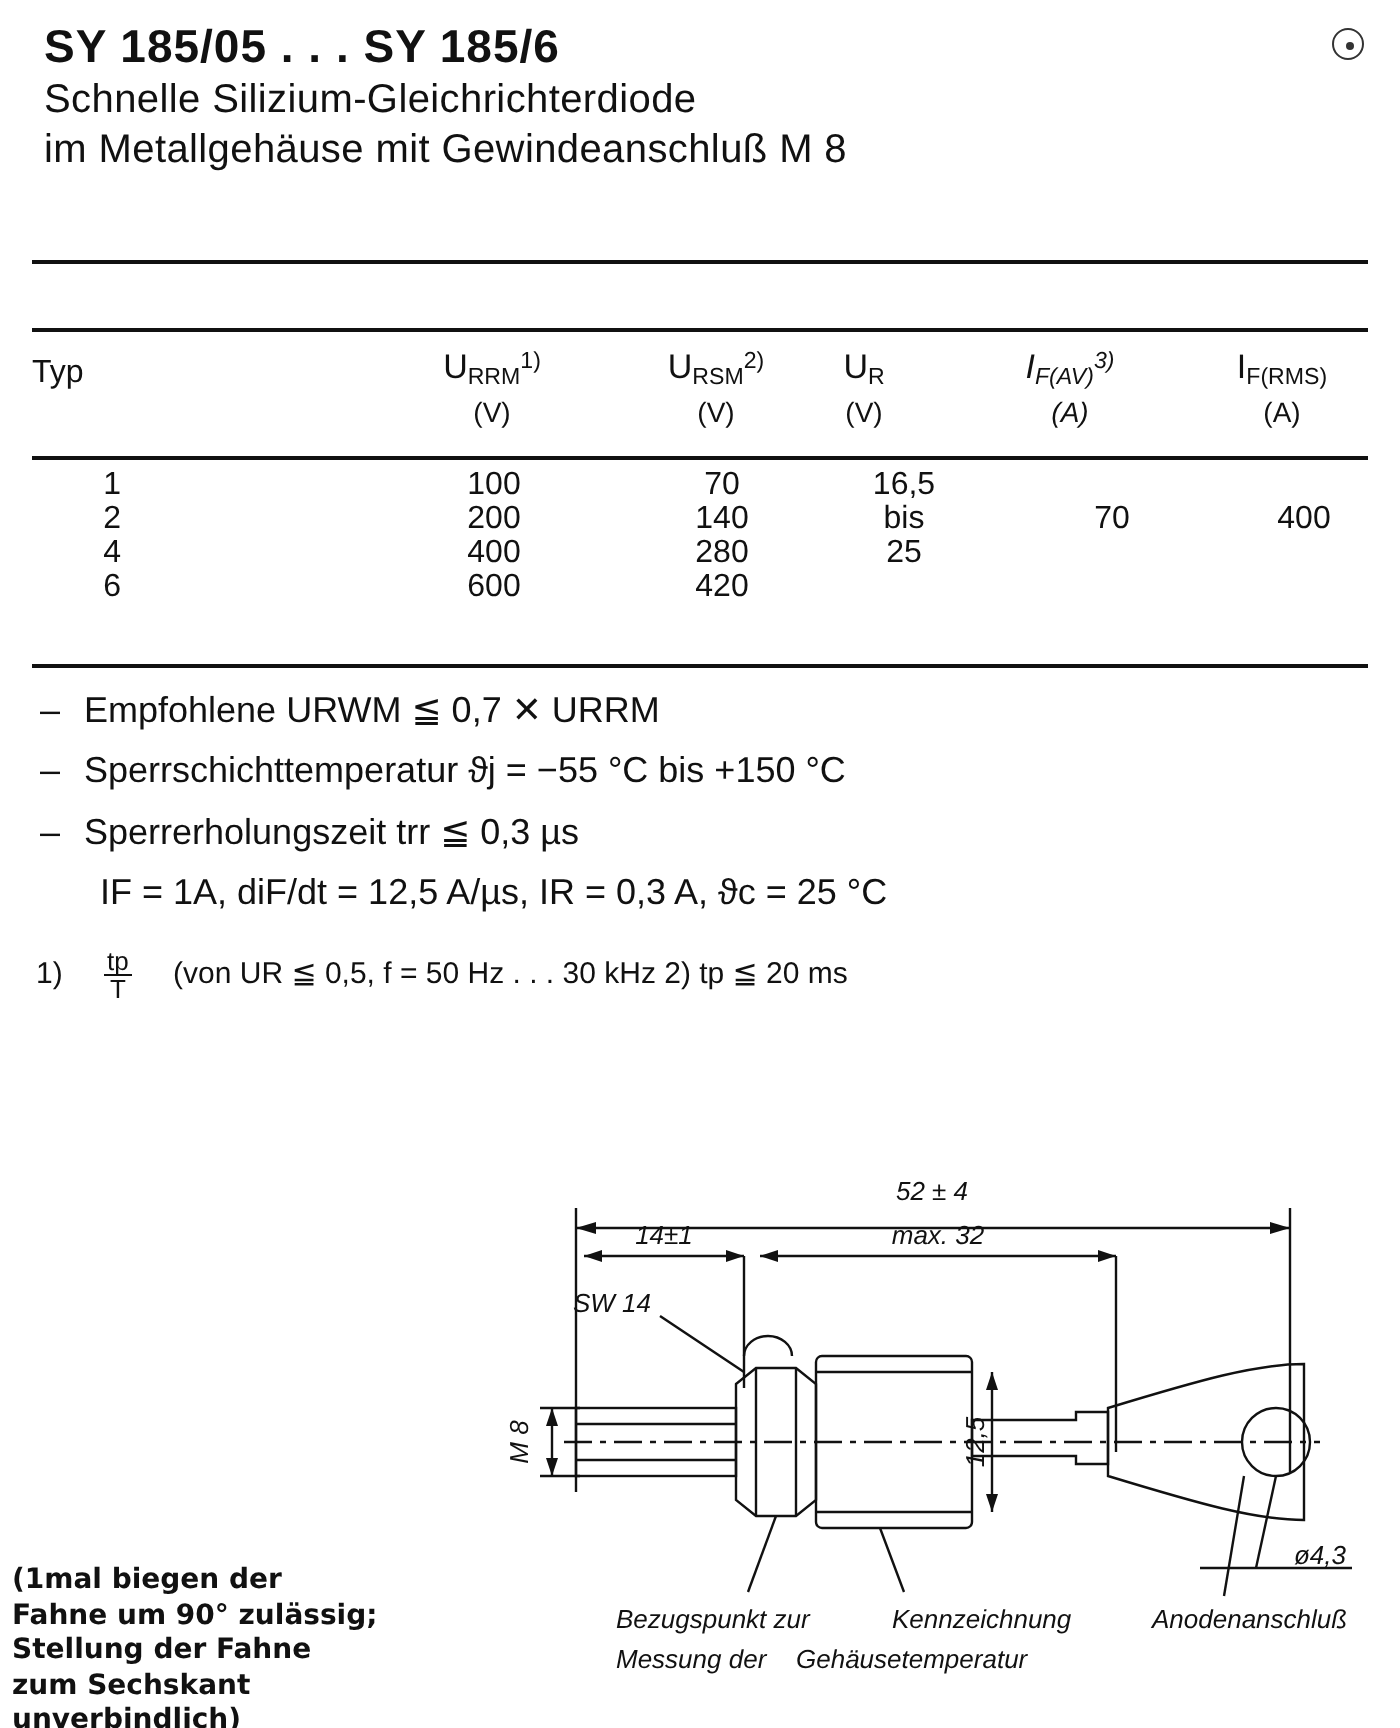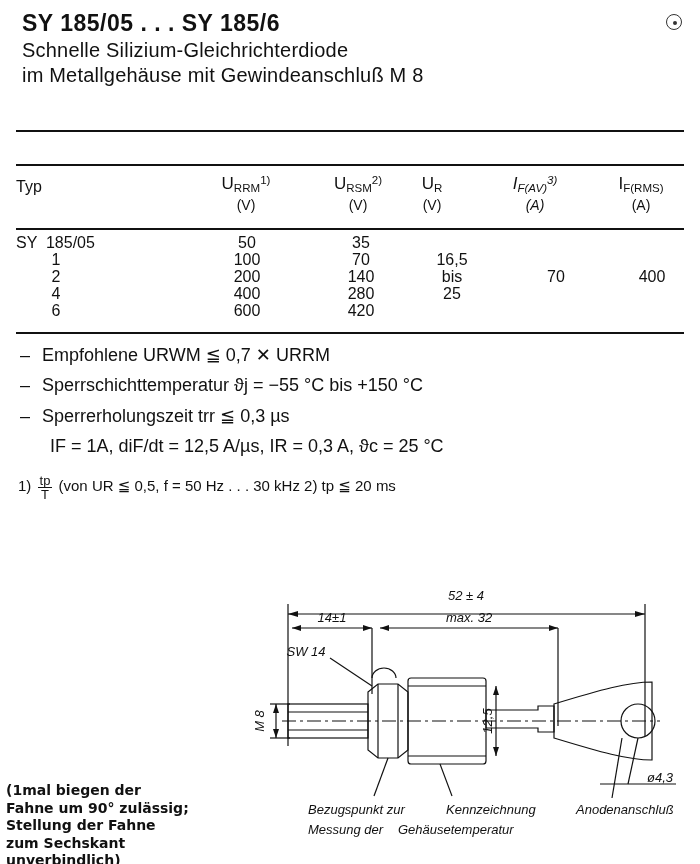--- a/index.html
+++ b/index.html
@@ -70,21 +70,21 @@
   .notes { position:absolute; left:20px; top:344px; width:660px; font-size:18px; }
   .note { position:relative; margin-bottom:9px; white-space:nowrap; }
   .dash { display:inline-block; width:22px; }
   .note-ind { margin-left:30px; }
 
   
   .footnotes { position:absolute; left:18px; top:474px; width:664px; font-size:15px; }
   .fn { margin-bottom:13px; white-space:nowrap; }
   .frac {
     display:inline-block; text-align:center; vertical-align:middle;
-    line-height:1.0; font-size:13px; margin:0 2px;
+    line-height:1.0; font-size:13px; margin:0 16px;
   }
   .frac .num { display:block; border-bottom:1px solid #111; padding:0 2px; }
   .frac .den { display:block; padding:0 2px; }
 
   
   .ll-note {
     position:absolute; left:6px; top:782px; font-size:14px; line-height:1.25;
     font-weight:bold; font-family:"DejaVu Sans", sans-serif;
   }
 
@@ -133,28 +133,20 @@
       <div class="hdr-cell" style="left:570px; width:110px; top:6px;">
         I<sub>F(RMS)</sub><span class="unit">(A)</span>
       </div>
       <div class="hdr-cell" style="left:668px; width:100px; top:6px;">
         I<span class="unit">(A)</span>
       </div>
     </div>
   </div>
 
   <div class="body-rows">
-    <div class="brow">
-      <span class="c-typ">SY  185/05</span>
-      <span class="c-urrm">50</span>
-      <span class="c-ur">35</span>
-      <span class="c-ifav"></span>
-      <span class="c-ifrms"></span>
-      <span class="c-ifsm"></span>
-    </div>
     <div class="brow">
       <span class="c-typ">        1</span>
       <span class="c-urrm">100</span>
       <span class="c-ur">70</span>
       <span class="c-ifav">16,5</span>
       <span class="c-ifrms"></span>
       <span class="c-ifsm"></span>
     </div>
     <div class="brow">
       <span class="c-typ">        2</span>

